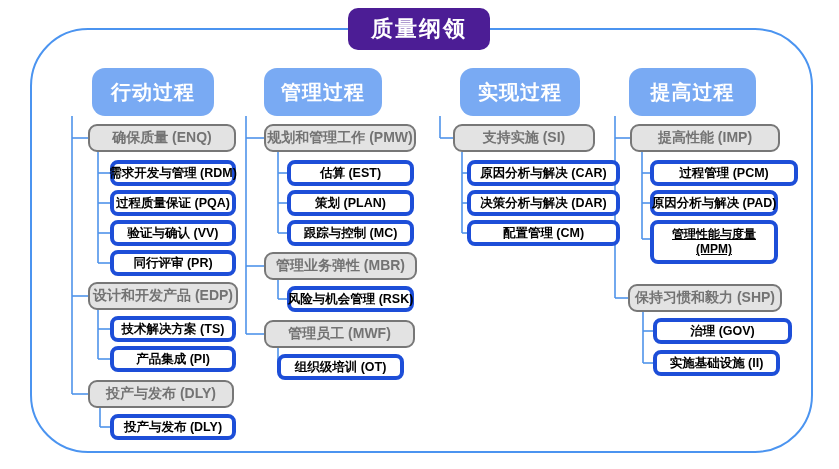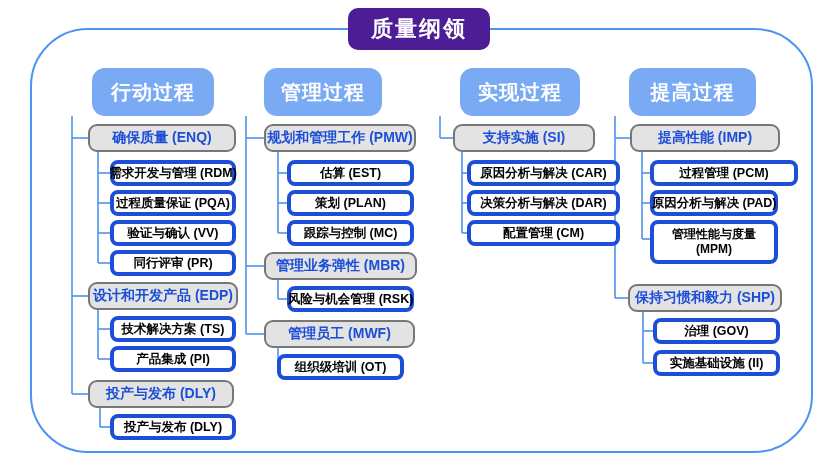--- a/index.html
+++ b/index.html
@@ -21,27 +21,27 @@
   .title{
     height:42px;background:#4c1d95;color:#ffffff;border-radius:10px;
     font-size:22px;font-weight:bold;letter-spacing:2px;z-index:3;
   }
   .hdr{
     height:48px;background:#79aaf3;color:#ffffff;border-radius:13px;
     font-size:20px;font-weight:bold;letter-spacing:1px;z-index:2;margin-left:28px;
   }
   .grp{
     height:28px;background:#e3e3e3;border:2px solid #777777;border-radius:9px;
-    color:#1d4ed8;font-size:14px;font-weight:bold;z-index:2;
+    color:#737373;font-size:14px;font-weight:bold;z-index:2;
   }
   .leaf{
     height:26px;background:#ffffff;border:4px solid #1d4ed8;border-radius:8px;
     color:#000000;font-size:12.5px;font-weight:bold;z-index:2;
   }
-  .leaf.tall{height:44px;white-space:normal;line-height:1.25;font-size:12px;padding:16px 6px;}
+  .leaf.tall{height:44px;white-space:normal;line-height:1.25;font-size:12px;padding:16px 6px;text-decoration:underline;}
 </style>
 </head>
 <body>
 
 <div class="frame"></div>
 
 <svg class="lines" width="839" height="469" viewBox="0 0 839 469" stroke="#4f93ea" stroke-width="1.6" fill="none">
 
   <path d="M72,116 L72,394"></path>
   <path d="M72,138 L88,138"></path>
@@ -120,14 +120,14 @@
 <div class="node grp" style="left:453px;top:124px;width:142px">支持实施 (SI)</div>
 <div class="node leaf" style="left:467px;top:160px;width:153px">原因分析与解决 (CAR)</div>
 <div class="node leaf" style="left:467px;top:190px;width:153px">决策分析与解决 (DAR)</div>
 <div class="node leaf" style="left:467px;top:220px;width:153px">配置管理 (CM)</div>
 
 <div class="node grp" style="left:630px;top:124px;width:150px">提高性能 (IMP)</div>
 <div class="node leaf" style="left:650px;top:160px;width:148px">过程管理 (PCM)</div>
 <div class="node leaf" style="left:650px;top:190px;width:128px">原因分析与解决 (PAD)</div>
 <div class="node leaf tall" style="left:650px;top:220px;width:128px">管理性能与度量 (MPM)</div>
 <div class="node grp" style="left:628px;top:284px;width:154px">保持习惯和毅力 (SHP)</div>
-<div class="node leaf" style="left:653px;top:318px;width:127px">治理 (GOV)</div>
+<div class="node leaf" style="left:653px;top:318px;width:139px">治理 (GOV)</div>
 <div class="node leaf" style="left:653px;top:350px;width:127px">实施基础设施 (II)</div>
 
 </body></html>

